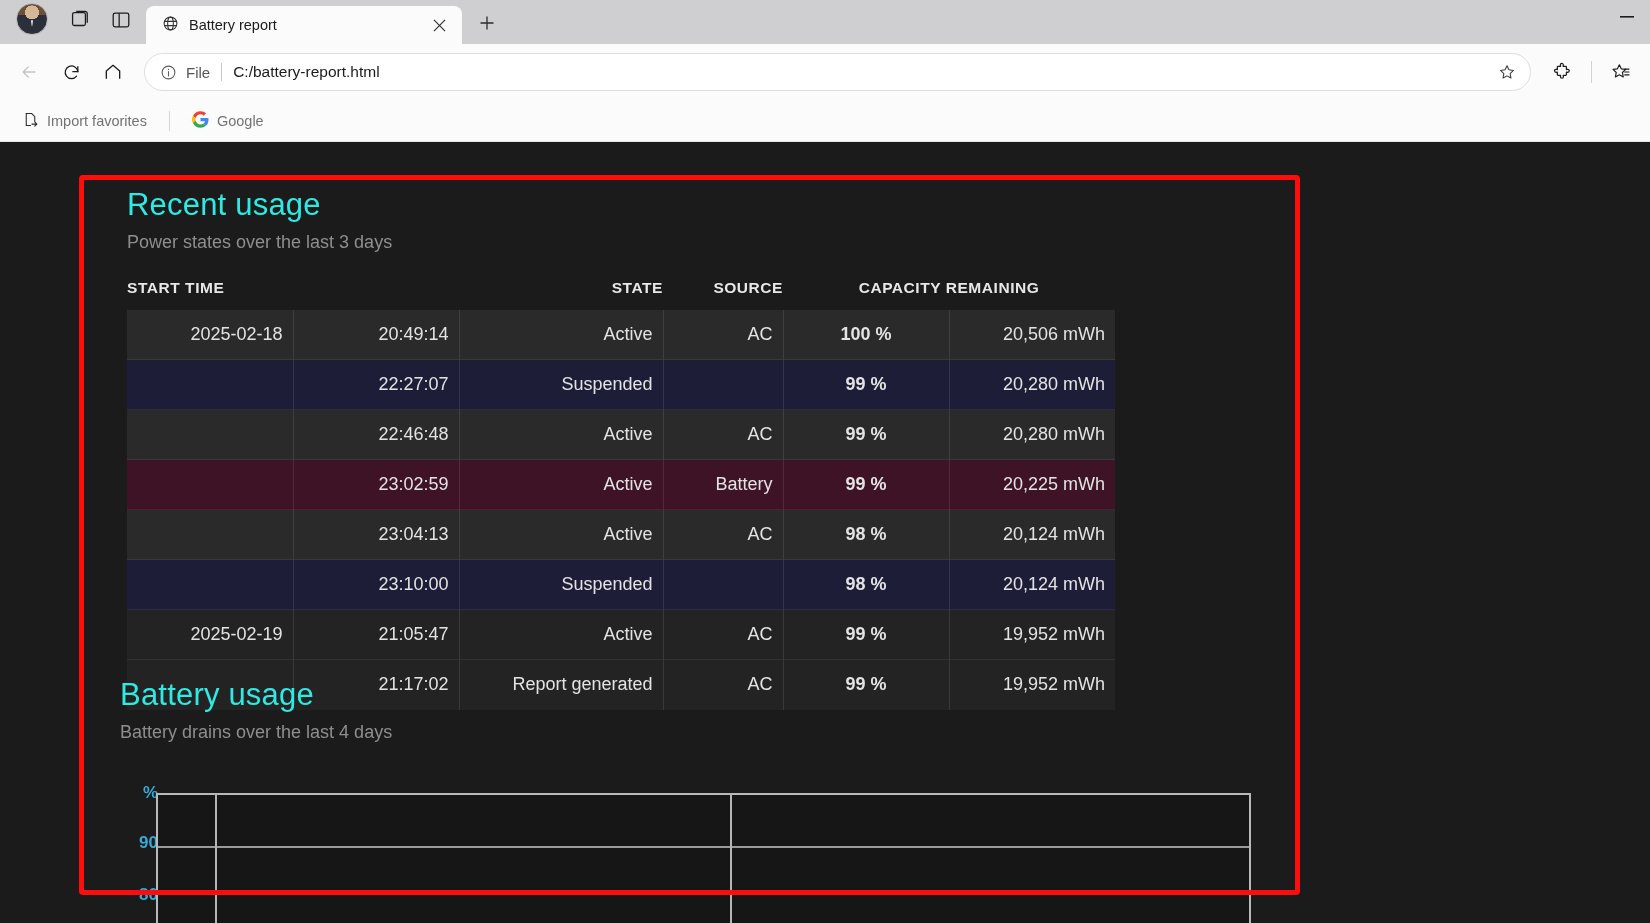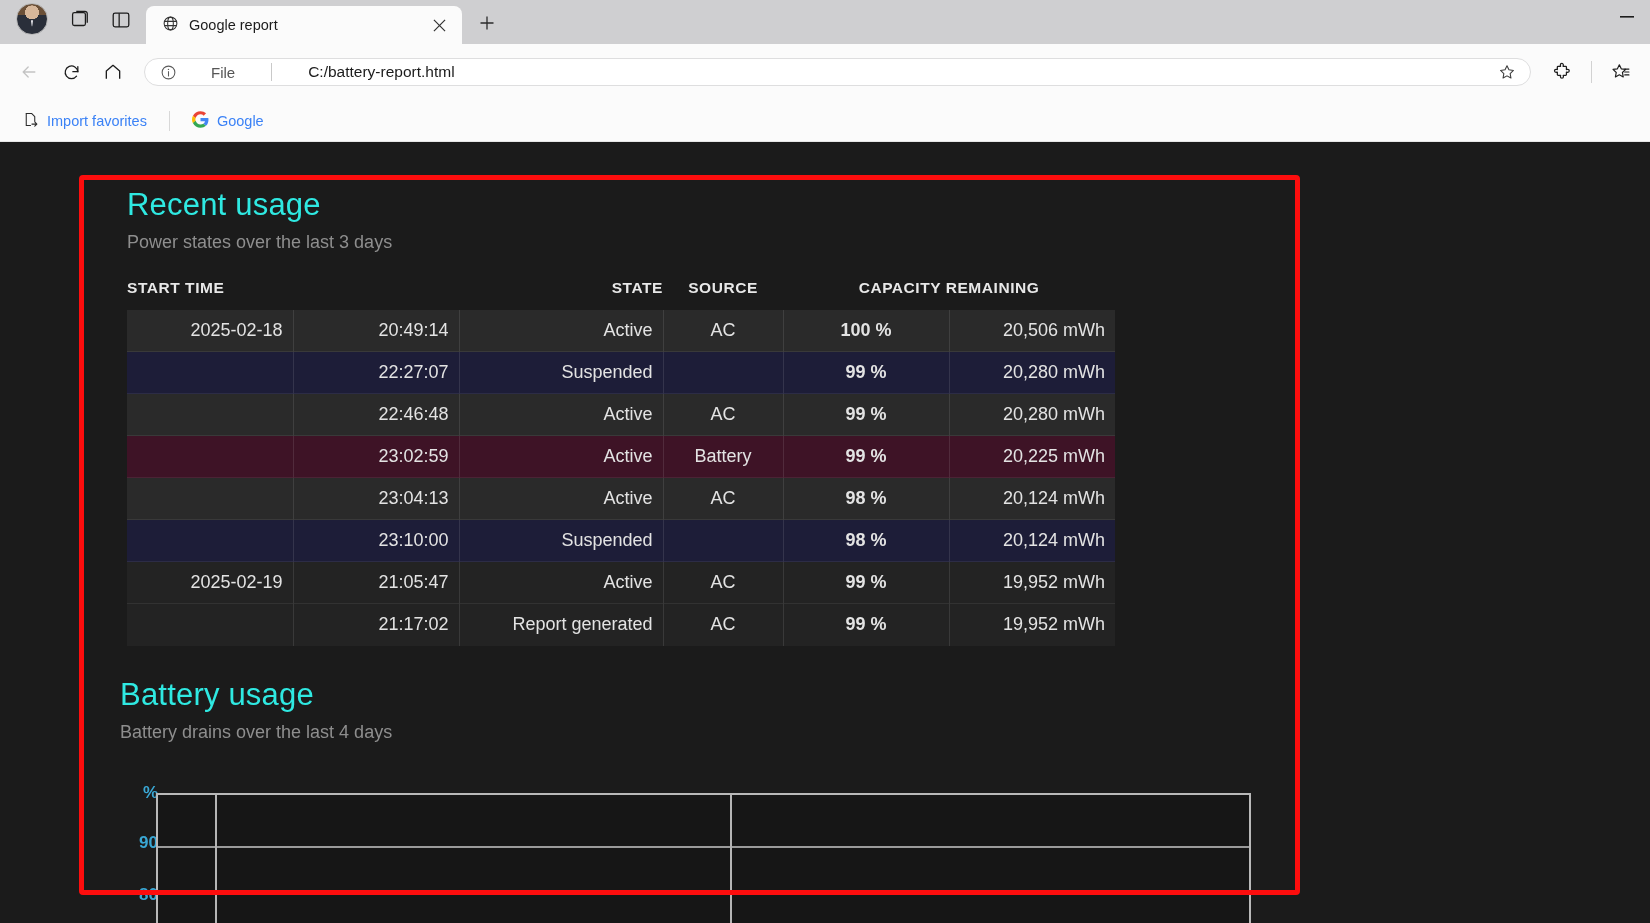--- a/index.html
+++ b/index.html
@@ -44,36 +44,36 @@
   .wincontrols { position:absolute; right:0; top:0; height:44px; display:flex; }
   .wc { width:46px; height:34px; display:flex; align-items:center; justify-content:center; cursor:pointer; }
 
   .toolbar {
     height:56px; flex:0 0 56px; background:#fbfbfb; display:flex; align-items:center; gap:4px; padding: 0 10px;
   }
   .tbtn { width:38px; height:38px; border-radius:50%; display:flex; align-items:center; justify-content:center; cursor:pointer; flex:0 0 38px; }
   .tbtn.disabled { opacity:.35; cursor:default; }
 
   .omnibox {
-    flex:1; height:28px; background:#ffffff; border:1px solid #dededf; border-radius:19px;
-    display:flex; align-items:center; padding: 0 8px 0 12px; margin-left:8px; margin-right:8px; cursor:text;gap:25px;
+    flex:1; height:38px; background:#ffffff; border:1px solid #dededf; border-radius:19px;
+    display:flex; align-items:center; padding: 0 8px 0 12px; margin-left:8px; margin-right:8px; cursor:text;
   }
   .omni-info { width:22px; height:22px; display:flex; align-items:center; justify-content:center; margin-right:7px; }
   .omni-scheme { font-size:15px; color:#565656; }
   .omni-sep { width:1px; height:18px; background:#c9c9c9; margin: 0 11px; }
   .omni-url { font-size:15.5px; color:#1b1b1b; flex:1; white-space:nowrap; overflow:hidden; }
   .omni-star { width:30px; height:30px; display:flex; align-items:center; justify-content:center; border-radius:50%; cursor:pointer; }
   .tbar-div { width:1px; height:22px; background:#d2d2d2; margin:0 6px; }
 
   .bookmarks {
     height:42px; flex:0 0 42px; background:#fbfbfb; display:flex; align-items:center; gap:6px; padding:0 14px;
     border-bottom:1px solid #e6e6e6;
   }
   .bm { display:flex; align-items:center; gap:8px; padding:5px 8px; border-radius:5px; cursor:pointer; }
-  .bm span { font-size:14.5px; color:#3b82f6; white-space:nowrap; }
+  .bm span { font-size:14.5px; color:#737373; white-space:nowrap; }
   .bm-div { width:1px; height:20px; background:#d8d8d8; margin:0 8px; }
 
   
   .viewport { flex:1; background:#1b1b1b; position:relative; overflow:hidden; }
 
   .page { position:absolute; inset:0; padding: 0; overflow:hidden; }
 
   .redbox {
     position:absolute; left:79px; top:33px; width:1221px; height:720px;
     border:5px solid #fd0d0d; border-radius:4px; pointer-events:none; z-index:5;
@@ -84,26 +84,26 @@
   .sec-battery { left:120px; top:535px; width:1130px; }
 
   .sec-h1 { font-size:31px; color:#2fe9e2; font-weight:400; letter-spacing:.2px; line-height:1.15; }
   .sec-sub { font-size:18px; color:#8e8e8e; margin-top:9px; font-weight:400; }
 
   table.usage { border-collapse:collapse; margin-top:26px; width:988px; table-layout:fixed; }
   table.usage th {
     font-size:15.5px; font-weight:700; color:#e8e8e8; letter-spacing:.55px;
     padding: 0 0 13px 0; text-transform:uppercase; background:transparent; border:none;
   }
-  table.usage td { font-size:18px; color:#e3e3e3; padding: 6px 10px; border:none; height:42px; }
+  table.usage td { font-size:18px; color:#e3e3e3; padding: 6px 10px; border:none; height:50px; }
 
   th.c-date, td.c-date { text-align:right; width:128px; padding-right:4px; }
   th.c-time, td.c-time { text-align:right; width:152px; padding-right:62px; }
   th.c-state, td.c-state { text-align:right; width:204px; }
-  th.c-source, td.c-source { text-align:center; width:120px;margin-top:18px; }
+  th.c-source, td.c-source { text-align:right; width:120px;margin-top:18px; }
   th.c-pct, td.c-pct { text-align:center; width:150px; font-weight:700; }
   th.c-cap, td.c-cap { text-align:right; width:234px; padding-right:16px; }
 
   th.h-starttime { text-align:left; padding-left:10px; }
   th.h-cap { text-align:center; }
 
   tr.row td { border-right:1px solid rgba(255,255,255,.10); }
   tr.row td:last-child { border-right:none; }
   tr.row { }
   tr.st-active   td { background:#2a2a2a; }
@@ -152,21 +152,21 @@
     </div>
 
     <div class="tab">
       <span>
         <svg width="17" height="17" viewBox="0 0 24 24" fill="none" stroke="#333" stroke-width="1.5">
           <circle cx="12" cy="12" r="9"></circle>
           <ellipse cx="12" cy="12" rx="4" ry="9"></ellipse>
           <path d="M3.4 9h17.2M3.4 15h17.2"></path>
         </svg>
       </span>
-      <span class="tab-title">Google report</span>
+      <span class="tab-title">Battery report</span>
       <span class="tab-close">
         <svg width="13" height="13" viewBox="0 0 14 14" stroke="#333" stroke-width="1.3">
           <path d="M1 1l12 12M13 1L1 13"></path>
         </svg>
       </span>
     </div>
 
     <div class="newtab">
       <svg width="16" height="16" viewBox="0 0 16 16" stroke="#2b2b2b" stroke-width="1.3">
         <path d="M8 1.5v13M1.5 8h13"></path>

